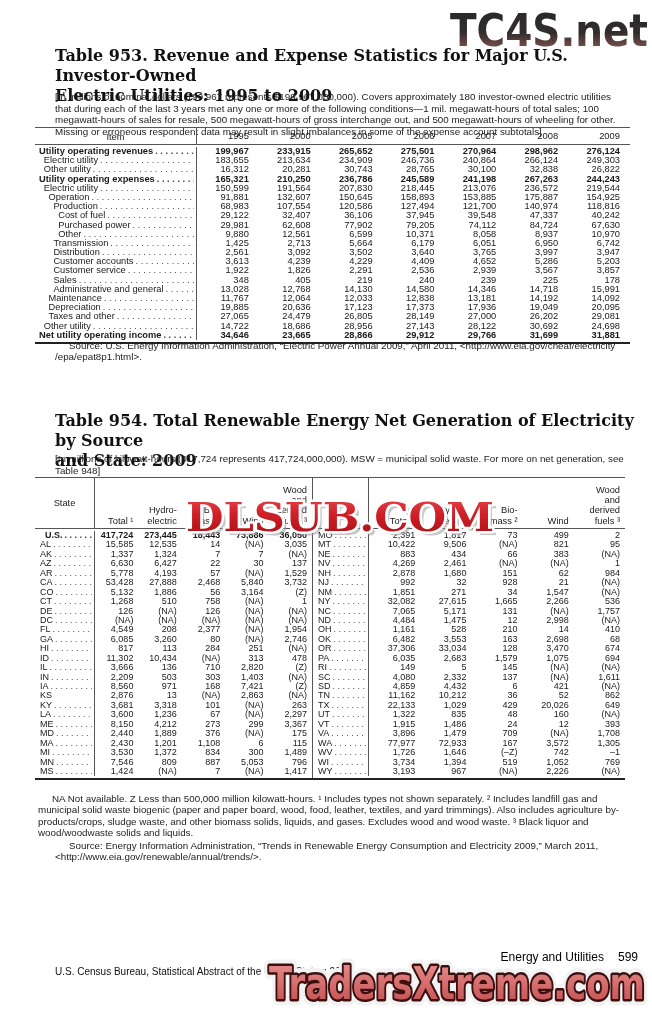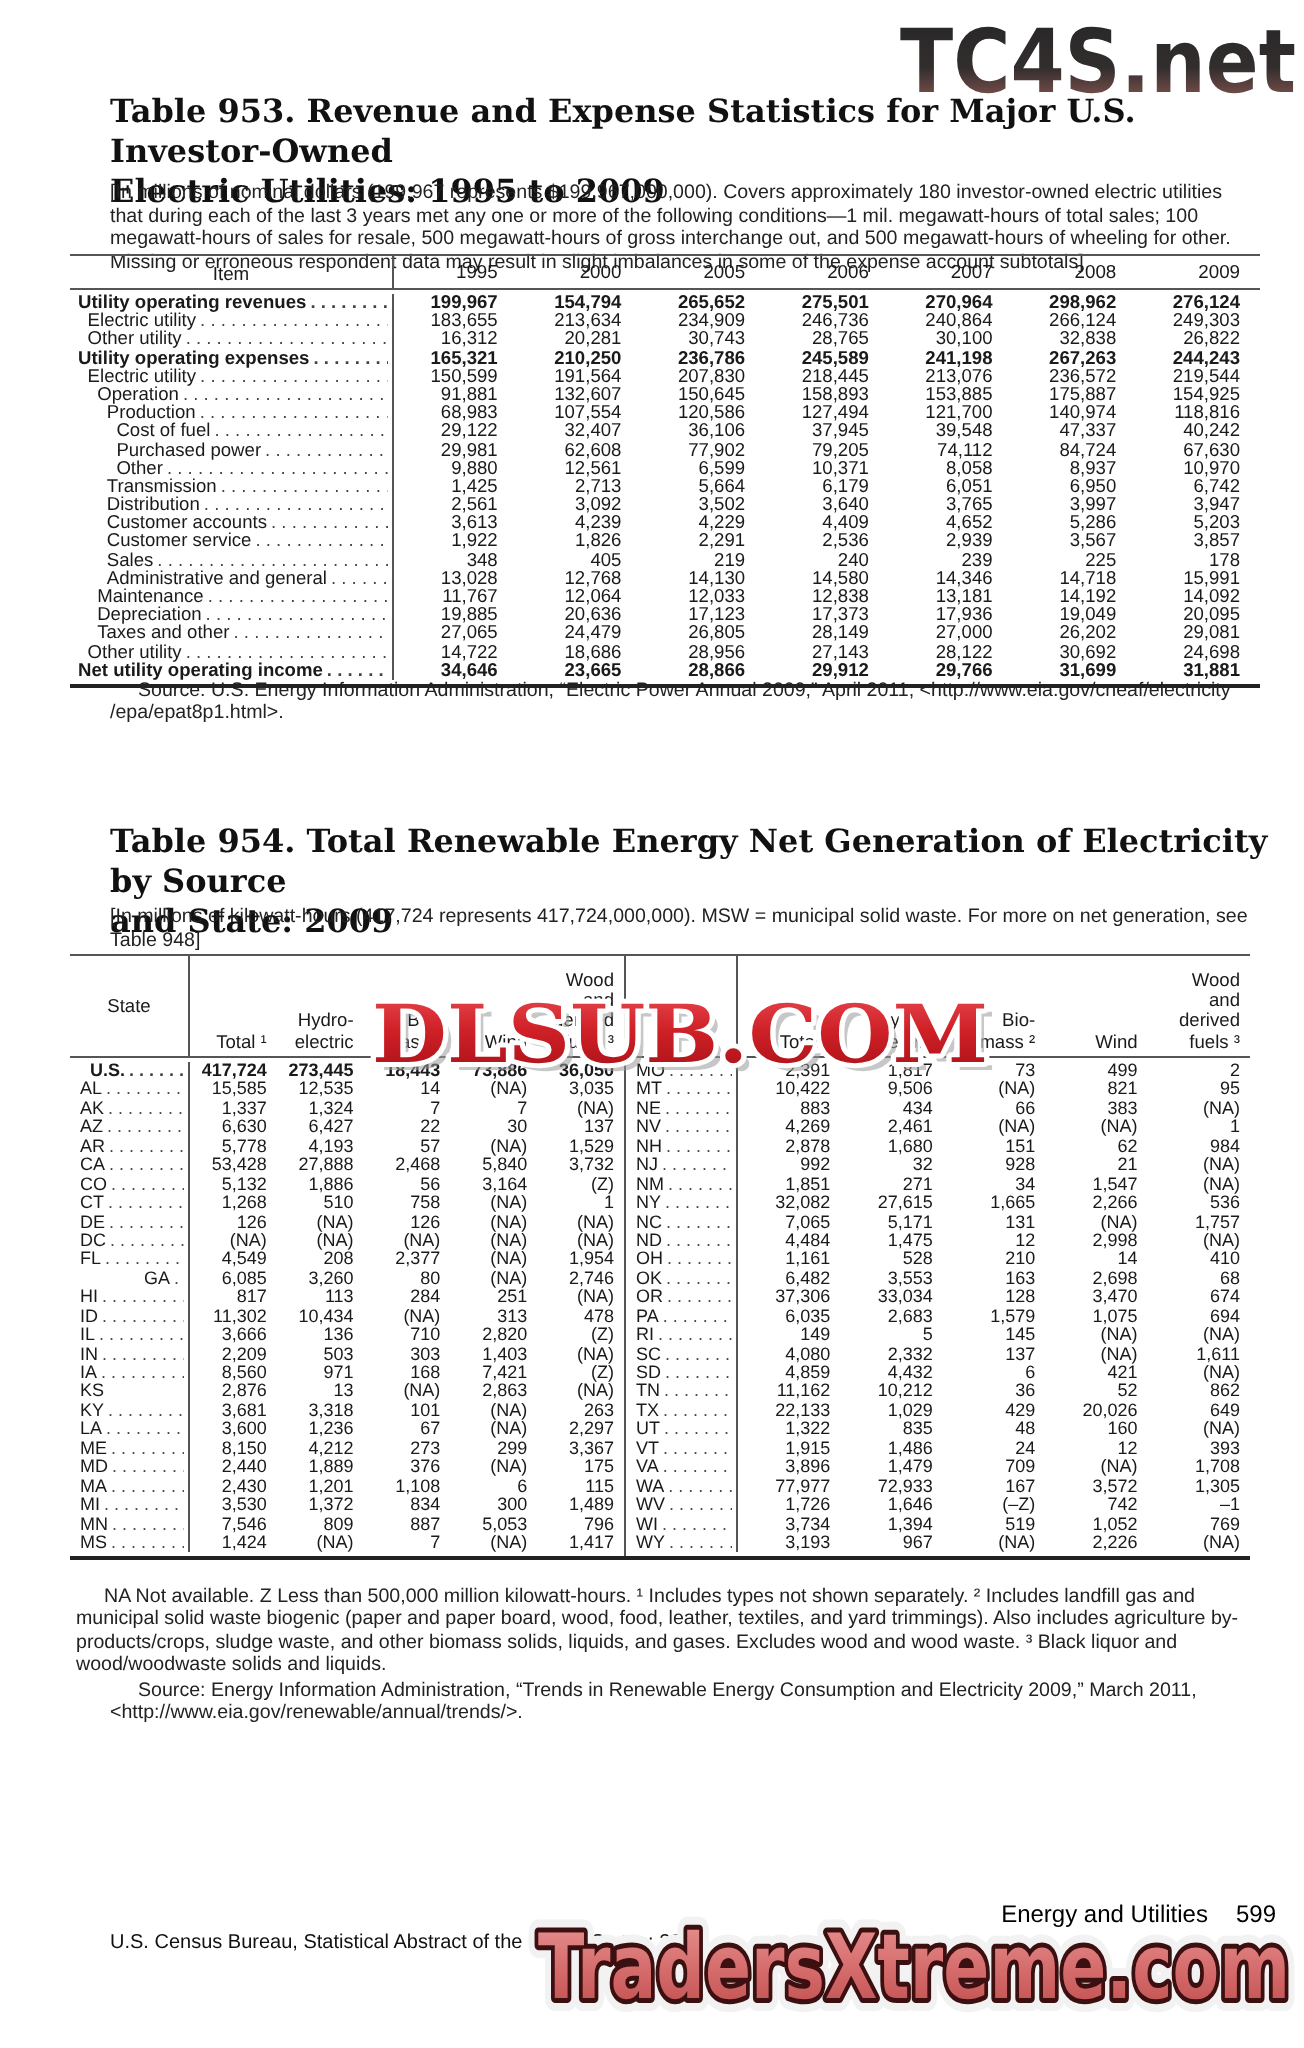--- a/index.html
+++ b/index.html
@@ -97,21 +97,21 @@
       <div class="val">2008</div>
       <div class="val">2009</div>
     </div>
     <div id="t953-body">
         <div class="trow bold">
           <div class="lbl" style="padding-left: 4px;">
             <span class="lt">Utility operating revenues</span>
             <span class="dots"></span>
           </div>
           <div class="val">199,967</div>
-          <div class="val">154,794</div>
+          <div class="val">233,915</div>
           <div class="val">265,652</div>
           <div class="val">275,501</div>
           <div class="val">270,964</div>
           <div class="val">298,962</div>
           <div class="val">276,124</div>
         </div>
         <div class="trow">
           <div class="lbl" style="padding-left: 8.8px;">
             <span class="lt">Electric utility</span>
             <span class="dots"></span>
@@ -527,21 +527,21 @@
               <span class="lt">FL</span>
               <span class="dots"></span>
             </div>
             <div class="val">4,549</div>
             <div class="val">208</div>
             <div class="val">2,377</div>
             <div class="val">(NA)</div>
             <div class="val">1,954</div>
           </div>
           <div class="trow">
-            <div class="lbl" style="padding-left: 5px; margin-left: 32px;">
+            <div class="lbl" style="padding-left: 5px;">
               <span class="lt">GA</span>
               <span class="dots"></span>
             </div>
             <div class="val">6,085</div>
             <div class="val">3,260</div>
             <div class="val">80</div>
             <div class="val">(NA)</div>
             <div class="val">2,746</div>
           </div>
           <div class="trow">

